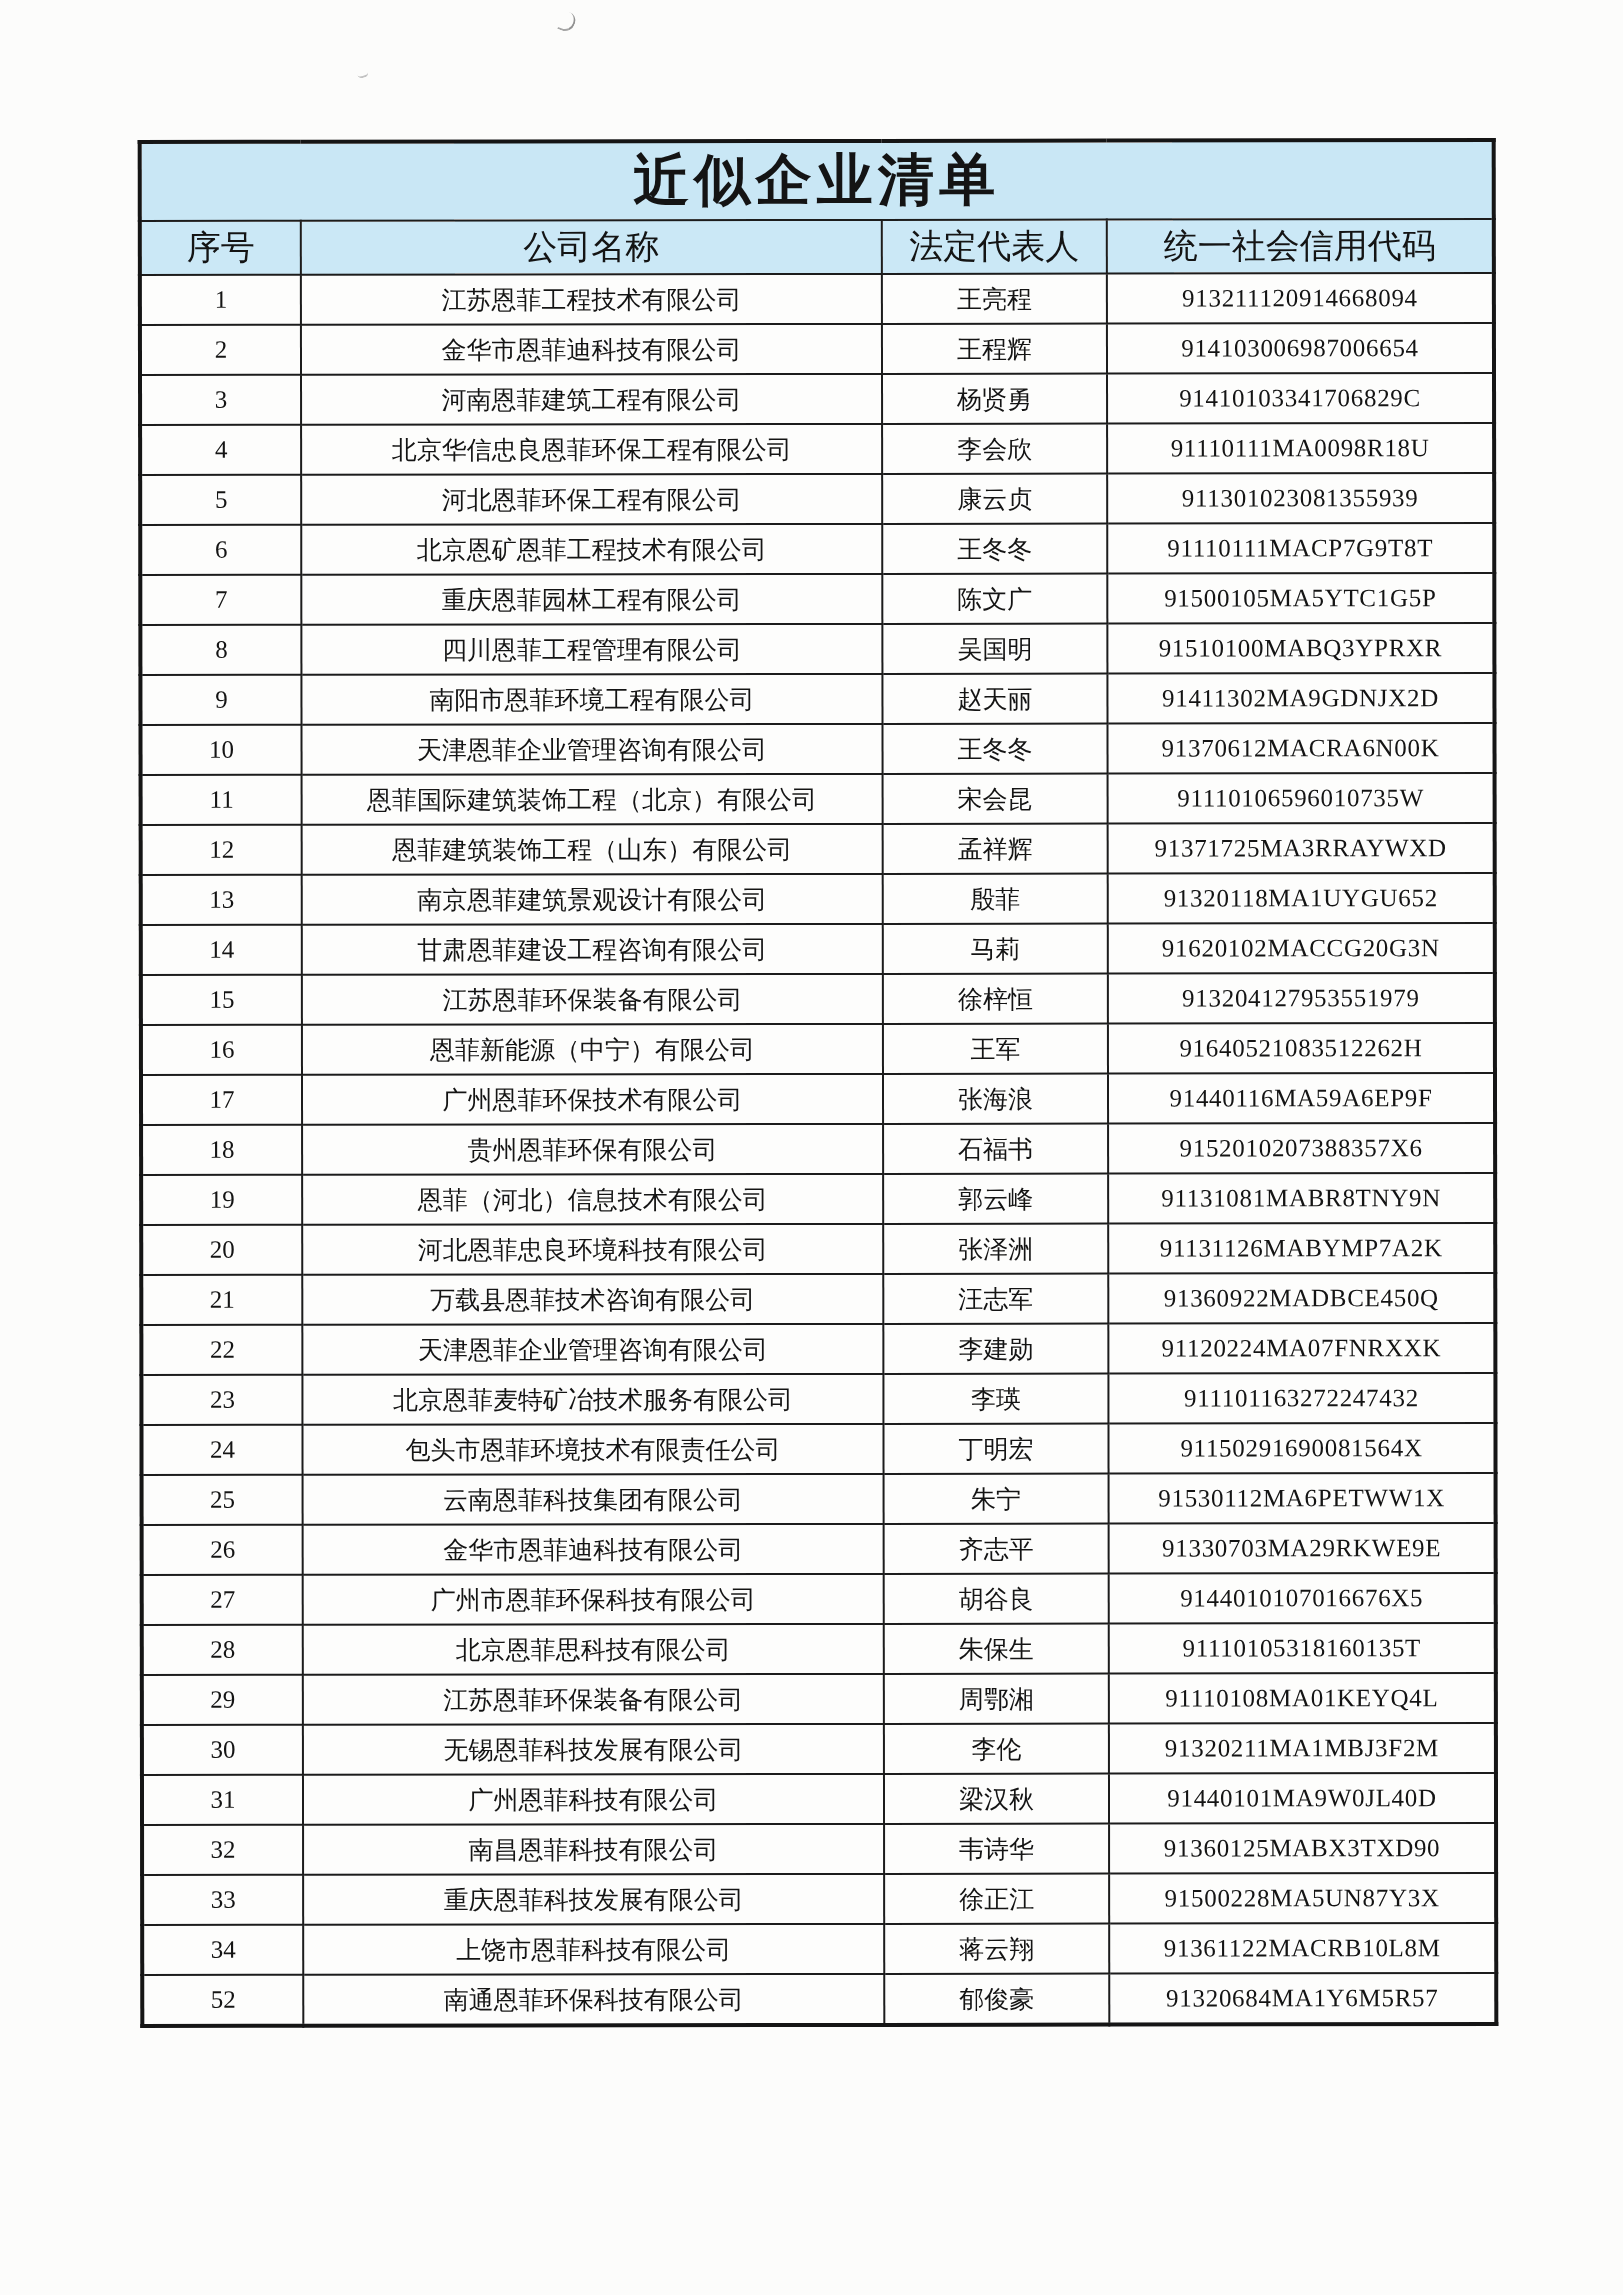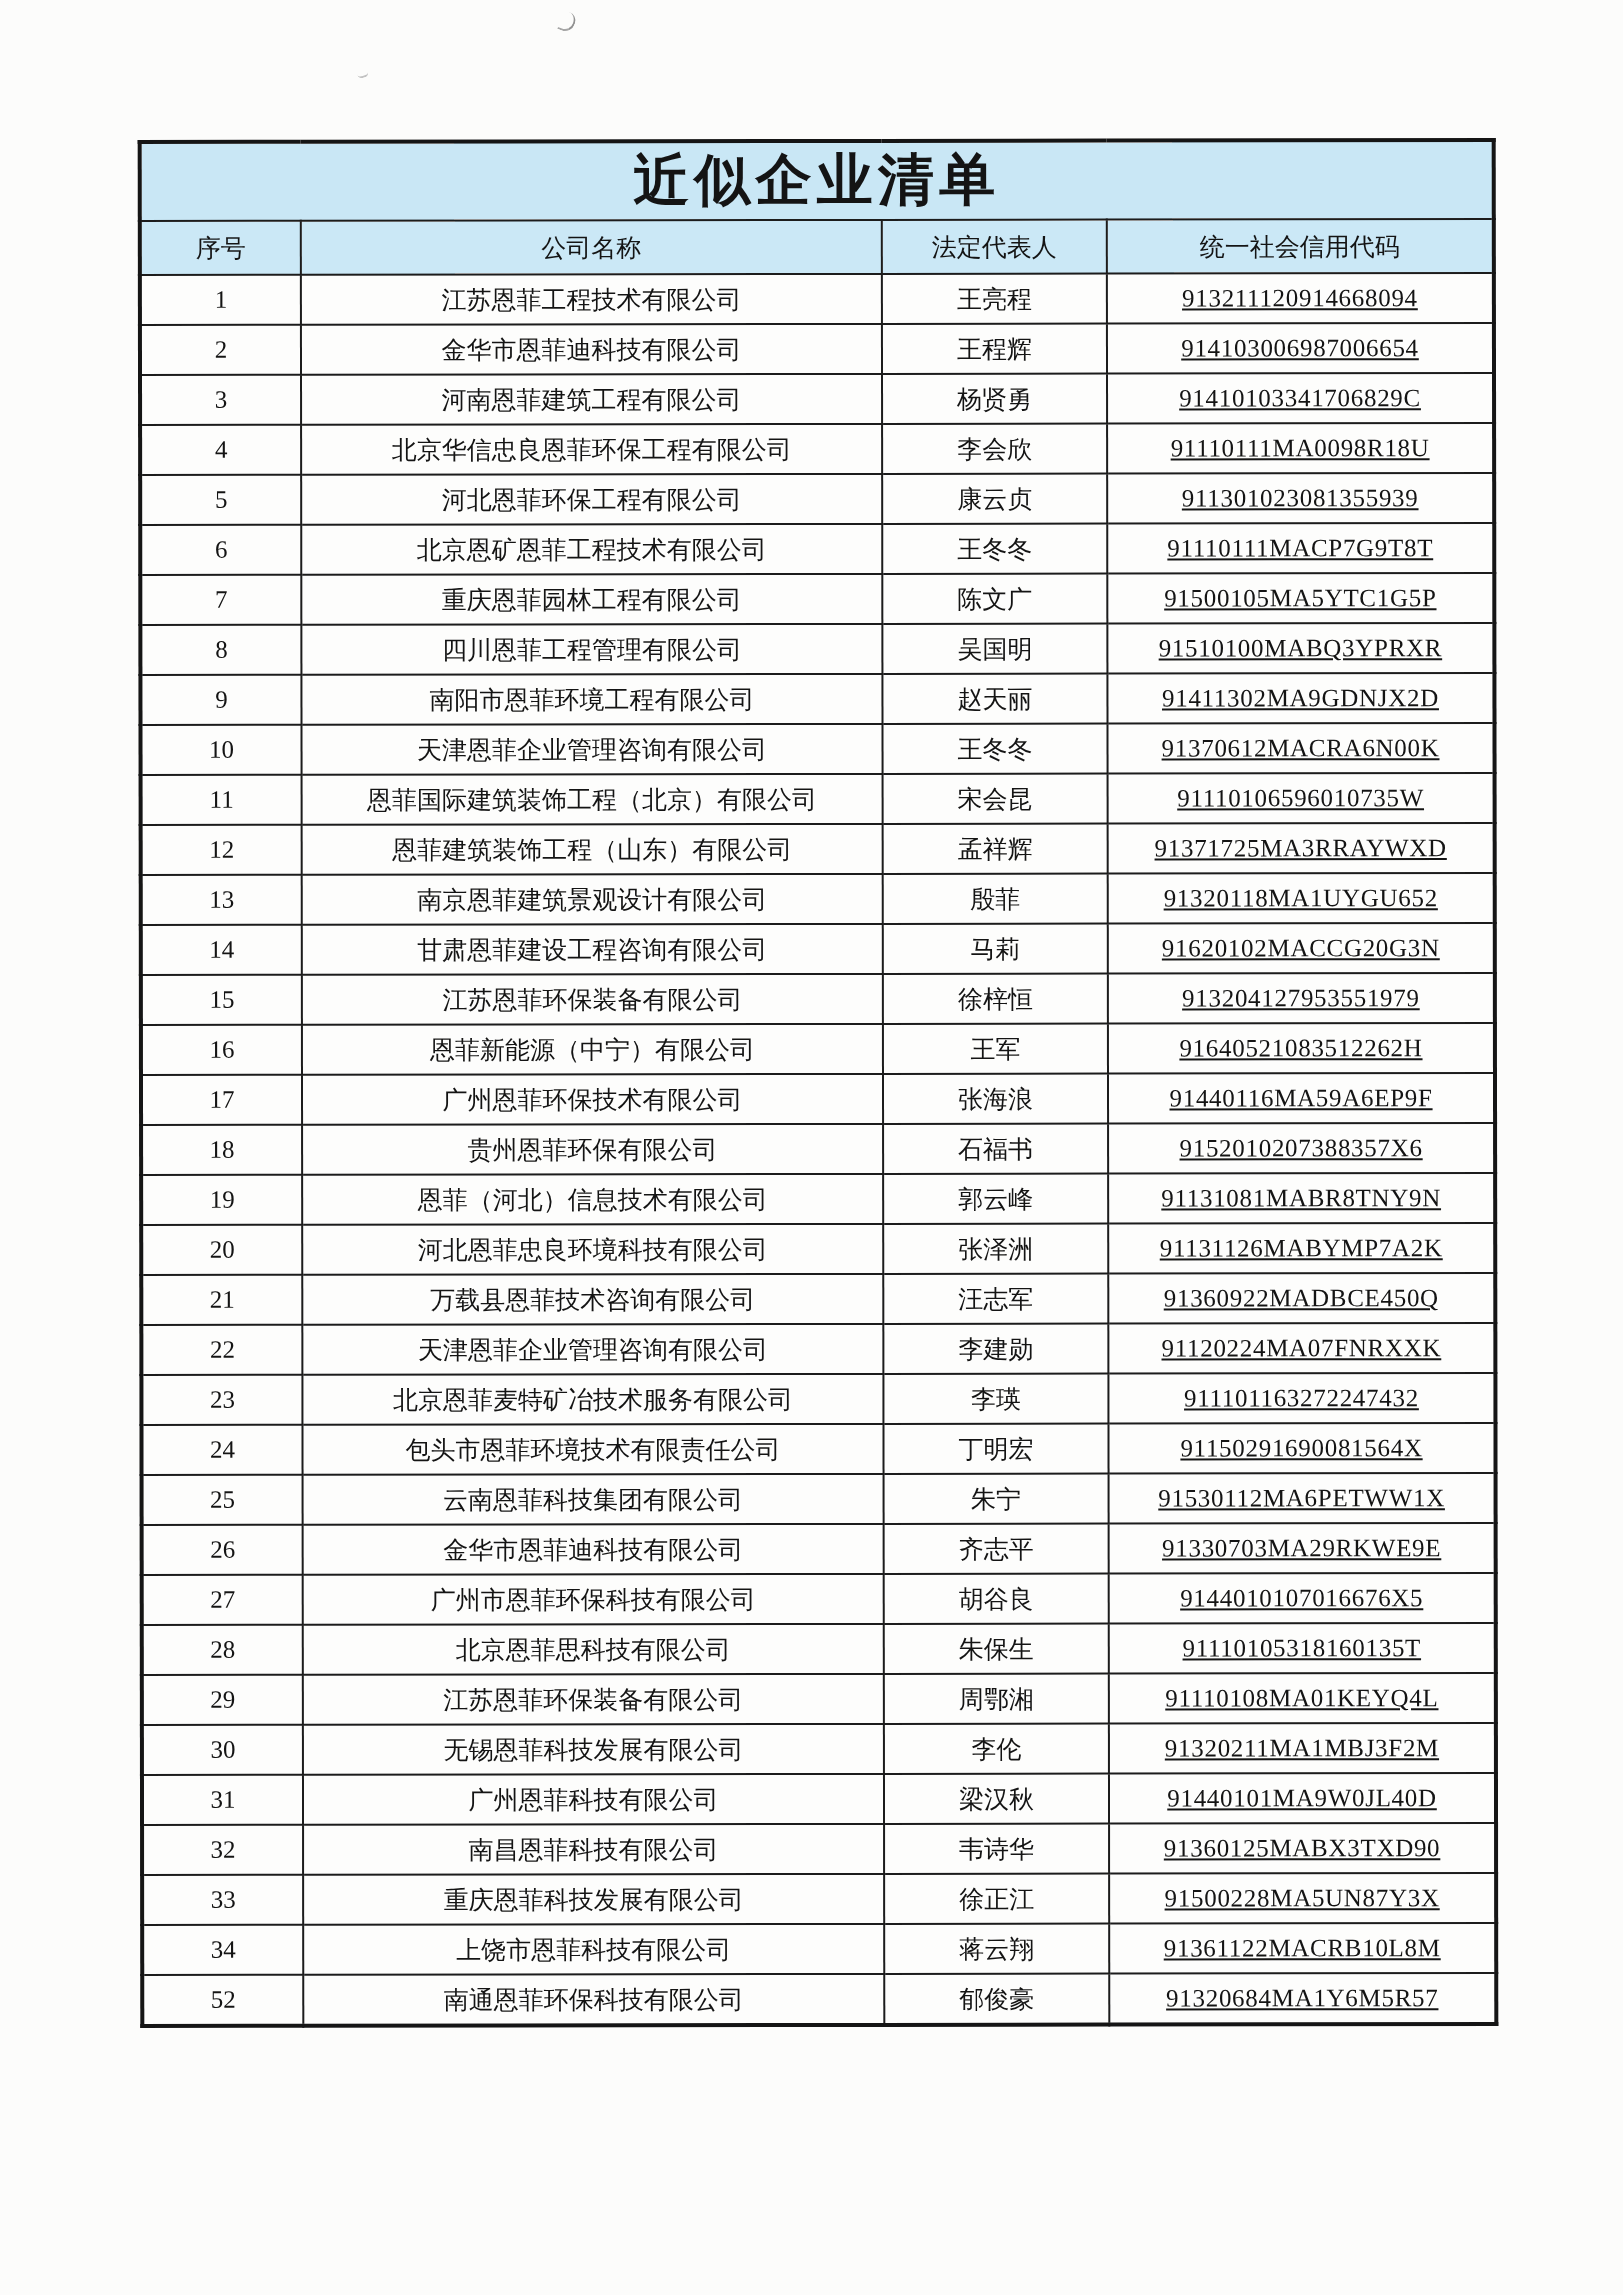--- a/index.html
+++ b/index.html
@@ -41,31 +41,30 @@
   .title-cell {
     height: 73px;
     background: #c9e7f5;
     font-size: 56px;
     font-weight: bold;
     letter-spacing: 5.2px;
   }
   .header-row th {
     height: 52px;
     background: #cbe8f6;
-    font-size: 25px;
+    font-size: 34px;
     font-weight: normal;
   }
   tbody td {
     height: 48px;
     font-size: 25px;
     background: #fdfdfc;
   }
   td.credit-code-cell {
     letter-spacing: 0.7px;
-    text-decoration: underline;
   }
   
   .artifact { position: absolute; pointer-events: none; }
   .artifact-1 {
     left: 560px; top: 11.8px; width: 13px; height: 18.3px;
     border-right: 2.6px solid #6f6f6f;
     border-bottom: 2px solid #8a8a8a;
     border-radius: 0 9.2px 10.5px 0;
     transform: rotate(20deg);
     opacity: 0.75;

